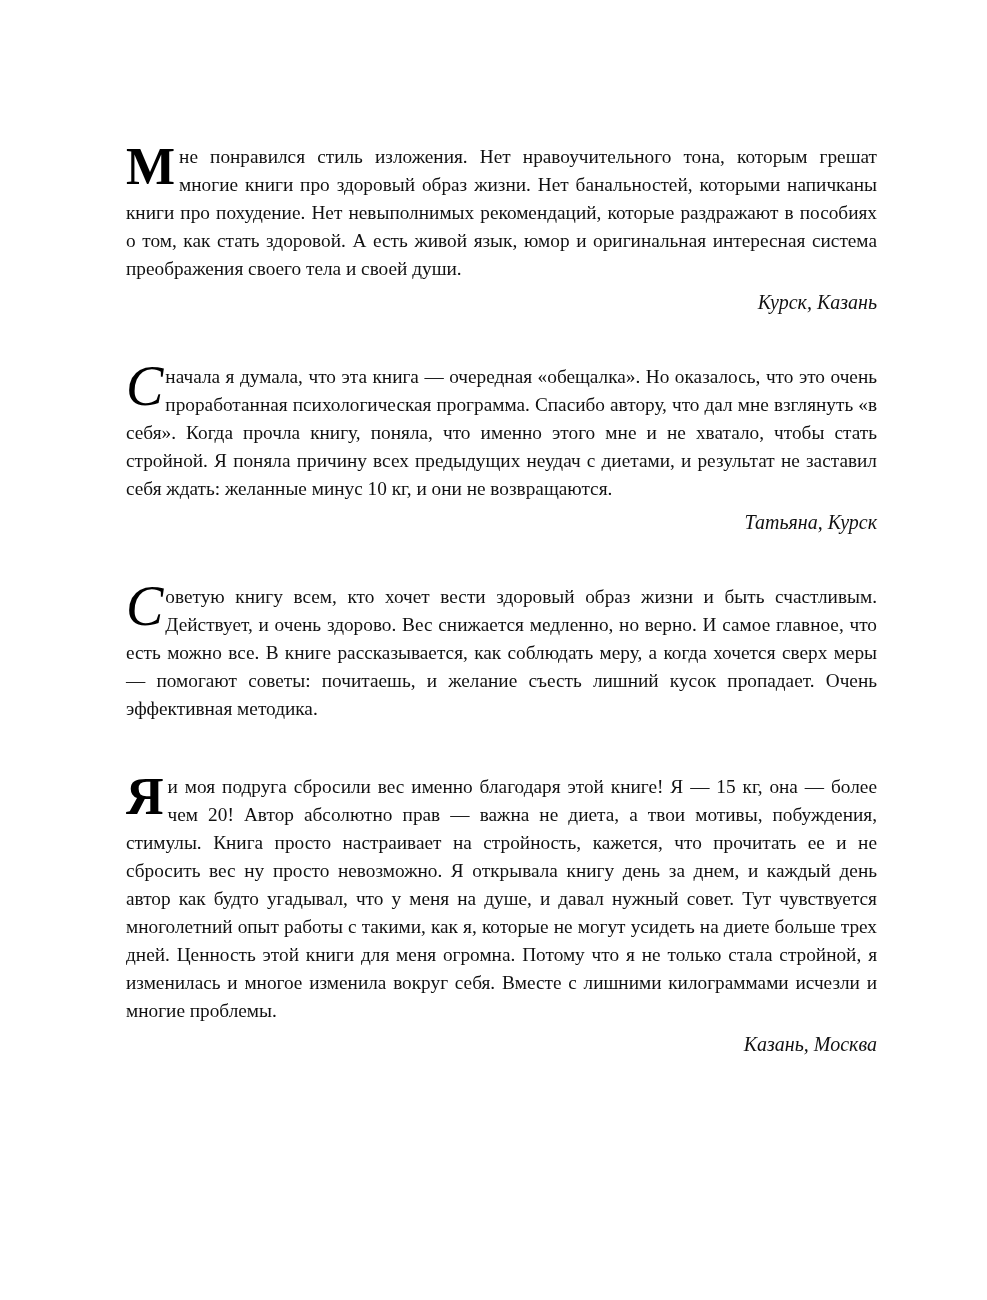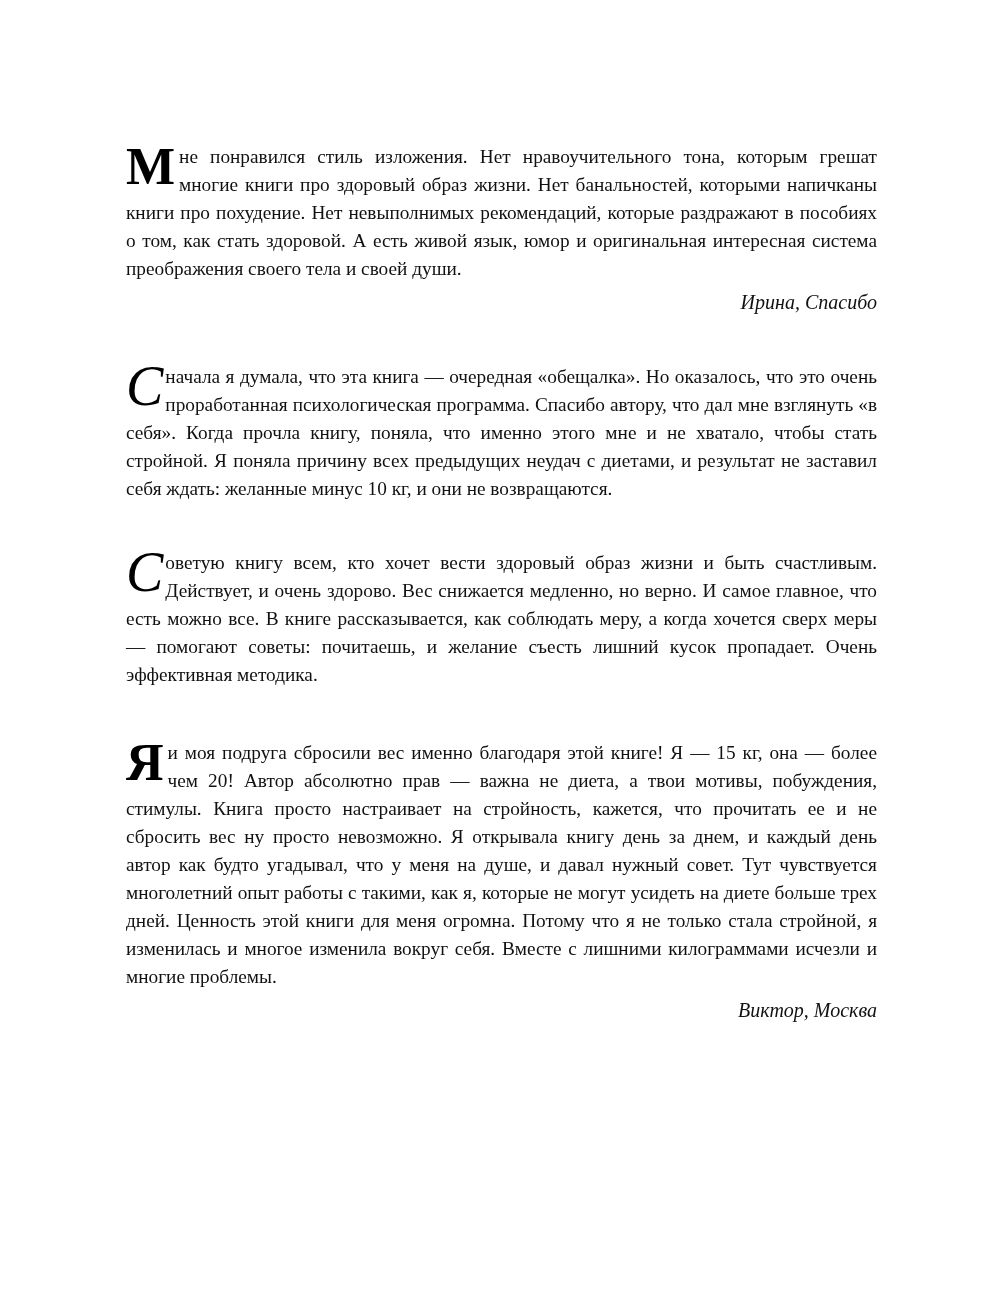--- a/index.html
+++ b/index.html
@@ -102,35 +102,36 @@
 </style>
 </head>
 <body>
 
 <div class="page">
   <div class="text-column">
 
     <div class="review clearfix">
       <span class="dropcap upright">М</span><span class="body-text">не понравился стиль изложения. Нет нравоучительного тона, которым грешат многие книги про здоровый образ жизни. Нет банальностей, которыми напичканы книги про похудение. Нет невыполнимых рекомендаций, которые раздражают в пособиях о том, как стать здоровой. А есть живой язык, юмор и оригинальная интересная система преображения своего тела и своей души.</span>
     </div>
-    <div class="signature">Ирина, Спасибо</div>
+    <div class="signature">Курск, Казань</div>
 
     <div class="review-gap"></div>
 
     <div class="review clearfix">
       <span class="dropcap italic">С</span><span class="body-text">начала я думала, что эта книга — очередная «обещалка». Но оказалось, что это очень проработанная психологическая программа. Спасибо автору, что дал мне взглянуть «в себя». Когда прочла книгу, поняла, что именно этого мне и не хватало, чтобы стать стройной. Я поняла причину всех предыдущих неудач с диетами, и результат не заставил себя ждать: желанные минус 10 кг, и они не возвращаются.</span>
     </div>
+    <div class="signature">Татьяна, Курск</div>
 
     <div class="review-gap"></div>
 
     <div class="review clearfix">
       <span class="dropcap italic">С</span><span class="body-text">оветую книгу всем, кто хочет вести здоровый образ жизни и быть счастливым. Действует, и очень здорово. Вес снижается медленно, но верно. И самое главное, что есть можно все. В книге рассказывается, как соблюдать меру, а когда хочется сверх меры — помогают советы: почитаешь, и желание съесть лишний кусок пропадает. Очень эффективная методика.</span>
     </div>
 
     <div class="review-gap large"></div>
 
     <div class="review clearfix">
       <span class="dropcap heavy">Я</span><span class="body-text">и моя подруга сбросили вес именно благодаря этой книге! Я — 15 кг, она — более чем 20! Автор абсолютно прав — важна не диета, а твои мотивы, побуждения, стимулы. Книга просто настраивает на стройность, кажется, что прочитать ее и не сбросить вес ну просто невозможно. Я открывала книгу день за днем, и каждый день автор как будто угадывал, что у меня на душе, и давал нужный совет. Тут чувствуется многолетний опыт работы с такими, как я, которые не могут усидеть на диете больше трех дней. Ценность этой книги для меня огромна. Потому что я не только стала стройной, я изменилась и многое изменила вокруг себя. Вместе с лишними килограммами исчезли и многие проблемы.</span>
     </div>
-    <div class="signature">Виктор, Москва</div>
+    <div class="signature">Казань, Москва</div>
 
   </div>
 </div>
 
 </body></html>

